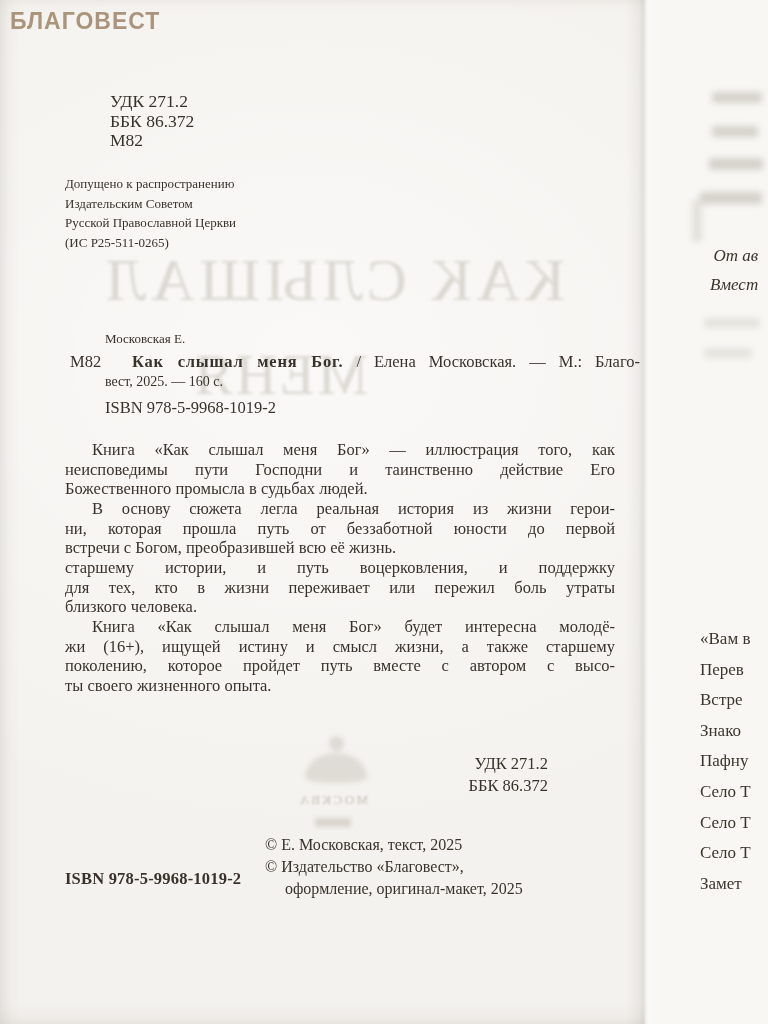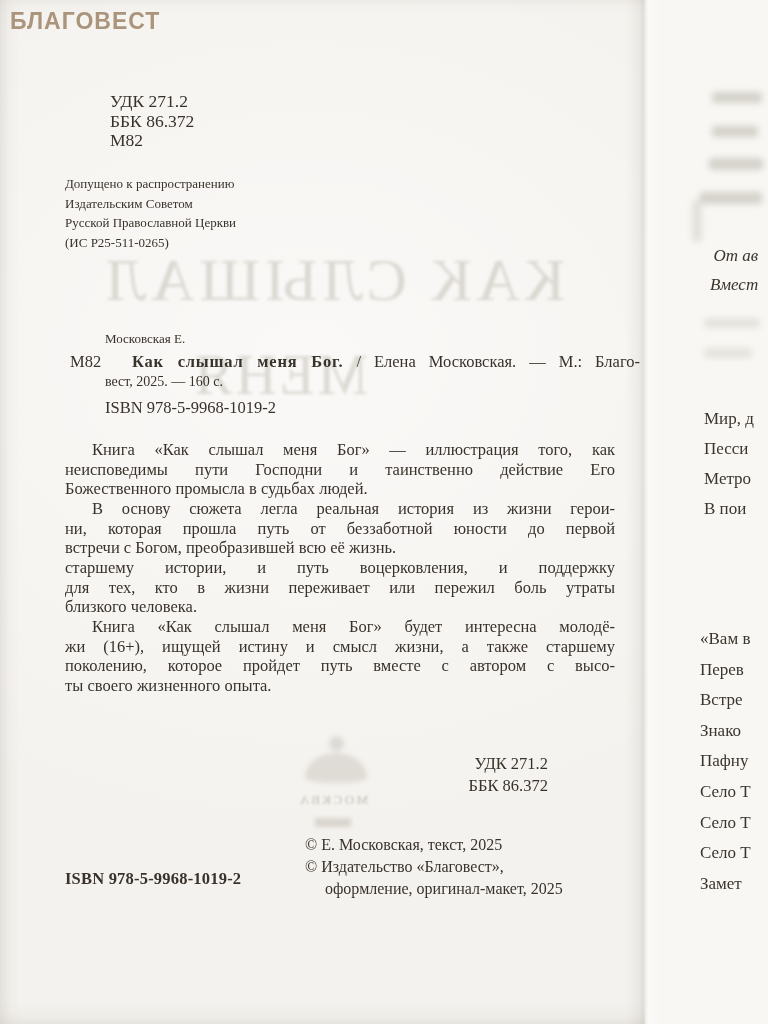--- a/index.html
+++ b/index.html
@@ -73,21 +73,21 @@
 
   
   .annotation { left:65px; top:440px; width:550px; font-size:16.5px; line-height:19.65px; }
   .ann-line { text-align:justify; text-align-last:justify; }
   .ann-line.ind  { text-indent:27px; }
   .ann-line.last { text-align-last:left; }
 
   
   .codes-bottom { left:420px; top:753px; width:128px; text-align:right;
                   font-size:16.5px; line-height:21.5px; }
-  .copyright { left:265px; top:834px; font-size:16px; line-height:21.8px;margin-left:40px; }
+  .copyright { left:265px; top:834px; font-size:16px; line-height:21.8px; }
   .copyright .cp-line:nth-child(3) { padding-left:20px; }
   .isbn-bottom { left:65px; top:869px; font-size:16.5px; font-weight:bold; letter-spacing:0.2px; }
 
   
   .rp { font-size:17px; color:#3b352d; white-space:nowrap; }
   .rp-italic-group { left:710px; top:241px; line-height:29px; }
   .rp-it .rp-line, .rp-italic-group .rp-line { font-style:italic;text-align:right; }
   .rp-group1 { left:704px; top:404px; line-height:30px; }
   .rp-group2 { left:700px; top:624px; line-height:30.6px; }
 </style>
@@ -163,26 +163,20 @@
       <div class="cp-line">© Е. Московская, текст, 2025</div>
       <div class="cp-line">© Издательство «Благовест»,</div>
       <div class="cp-line">оформление, оригинал-макет, 2025</div>
     </div>
   <div class="abs isbn-bottom">ISBN 978-5-9968-1019-2</div>
 
   <div class="abs rp rp-italic-group">
       <div class="rp-line">От ав</div>
       <div class="rp-line">Вмест</div>
     </div>
-  <div class="abs rp rp-group1">
-      <div class="rp-line">Мир, д</div>
-      <div class="rp-line">Песси</div>
-      <div class="rp-line">Метро</div>
-      <div class="rp-line">В пои</div>
-    </div>
   <div class="abs rp rp-group2">
       <div class="rp-line">«Вам в</div>
       <div class="rp-line">Перев</div>
       <div class="rp-line">Встре</div>
       <div class="rp-line">Знако</div>
       <div class="rp-line">Пафну</div>
       <div class="rp-line">Село Т</div>
       <div class="rp-line">Село Т</div>
       <div class="rp-line">Село Т</div>
       <div class="rp-line">Замет</div>

